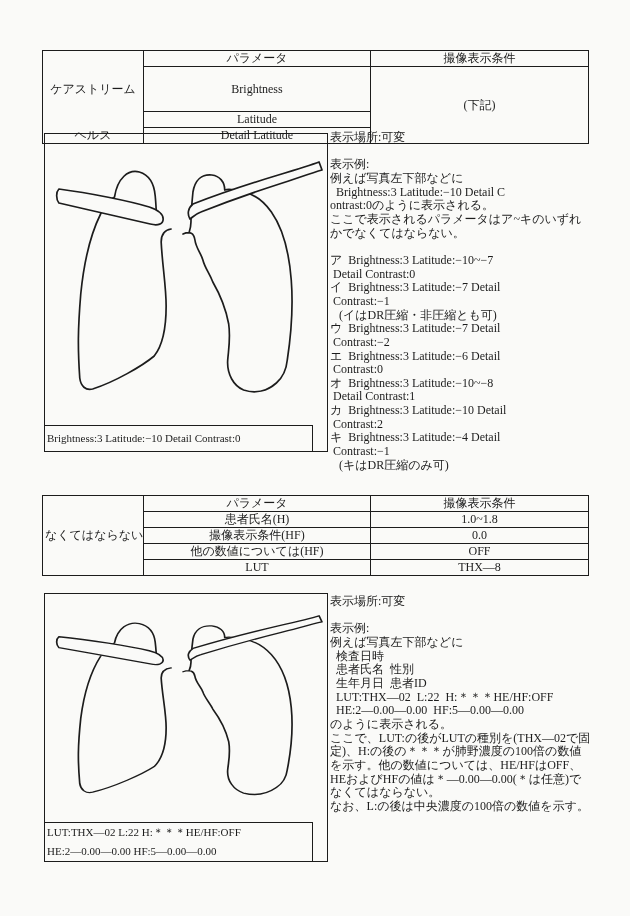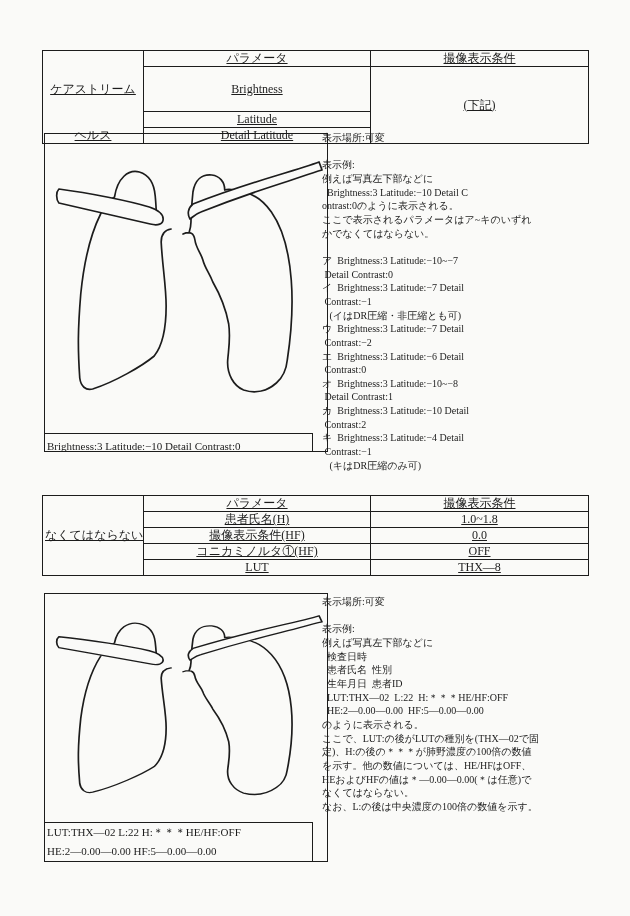--- a/index.html
+++ b/index.html
@@ -9,39 +9,39 @@
   html,body{margin:0;padding:0;}
   .page{
     position:relative;width:630px;height:916px;overflow:hidden;
     background:var(--page-bg);color:var(--ink);
     font-family:"Liberation Serif","DejaVu Serif",serif;
   }
   table.spec{border-collapse:collapse;position:absolute;table-layout:fixed;}
   table.spec td{
     border:1px solid var(--ink);
     font-size:12px;text-align:center;vertical-align:middle;
-    height:15px;line-height:15px;padding:0 2px;white-space:nowrap;text-decoration:underline;
+    height:15px;line-height:15px;padding:0 2px;white-space:nowrap;
   }
   .vendor-cell div{line-height:15px;margin-top:31px;}
   .figure{
     position:absolute;left:44px;width:284px;
     border:1px solid var(--ink);box-sizing:border-box;
   }
   .figure svg{display:block;position:absolute;left:0;top:0;}
   .figcap{
     position:absolute;left:-1px;bottom:-1px;width:269px;box-sizing:border-box;
     border:1px solid var(--ink);
     font-size:11px;padding:0 1px 0 2px;white-space:nowrap;overflow:hidden;
   }
-  .figcap.one{line-height:25px;height:19px;}
+  .figcap.one{line-height:25px;height:27px;}
   .figcap.two{height:40px;}
   .figcap.two div{line-height:19px;height:19px;}
   .note{
-    position:absolute;left:322px;width:300px;
-    white-space:pre-wrap;font-size:10px;line-height:13.65px;
+    position:absolute;left:330px;width:300px;
+    white-space:pre-wrap;font-size:12px;line-height:13.65px;
   }
 </style>
 </head>
 <body>
 
 <div class="page">
 
   <svg width="0" height="0" style="position:absolute">
     <defs>
       <symbol id="lungs" viewBox="0 0 284 292" preserveAspectRatio="none">
@@ -173,21 +173,21 @@
       </tr>
       <tr>
         <td>患者氏名(H)</td>
         <td>1.0~1.8</td>
       </tr>
       <tr>
         <td>撮像表示条件(HF)</td>
         <td>0.0</td>
       </tr>
       <tr>
-        <td>コニカミノルタ①(HF)</td>
+        <td>他の数値については(HF)</td>
         <td>OFF</td>
       </tr>
       <tr>
         <td>LUT</td>
         <td>THX―8</td>
       </tr>
     </tbody>
   </table>
 
   <div class="figure" style="top:593px;height:269px">

